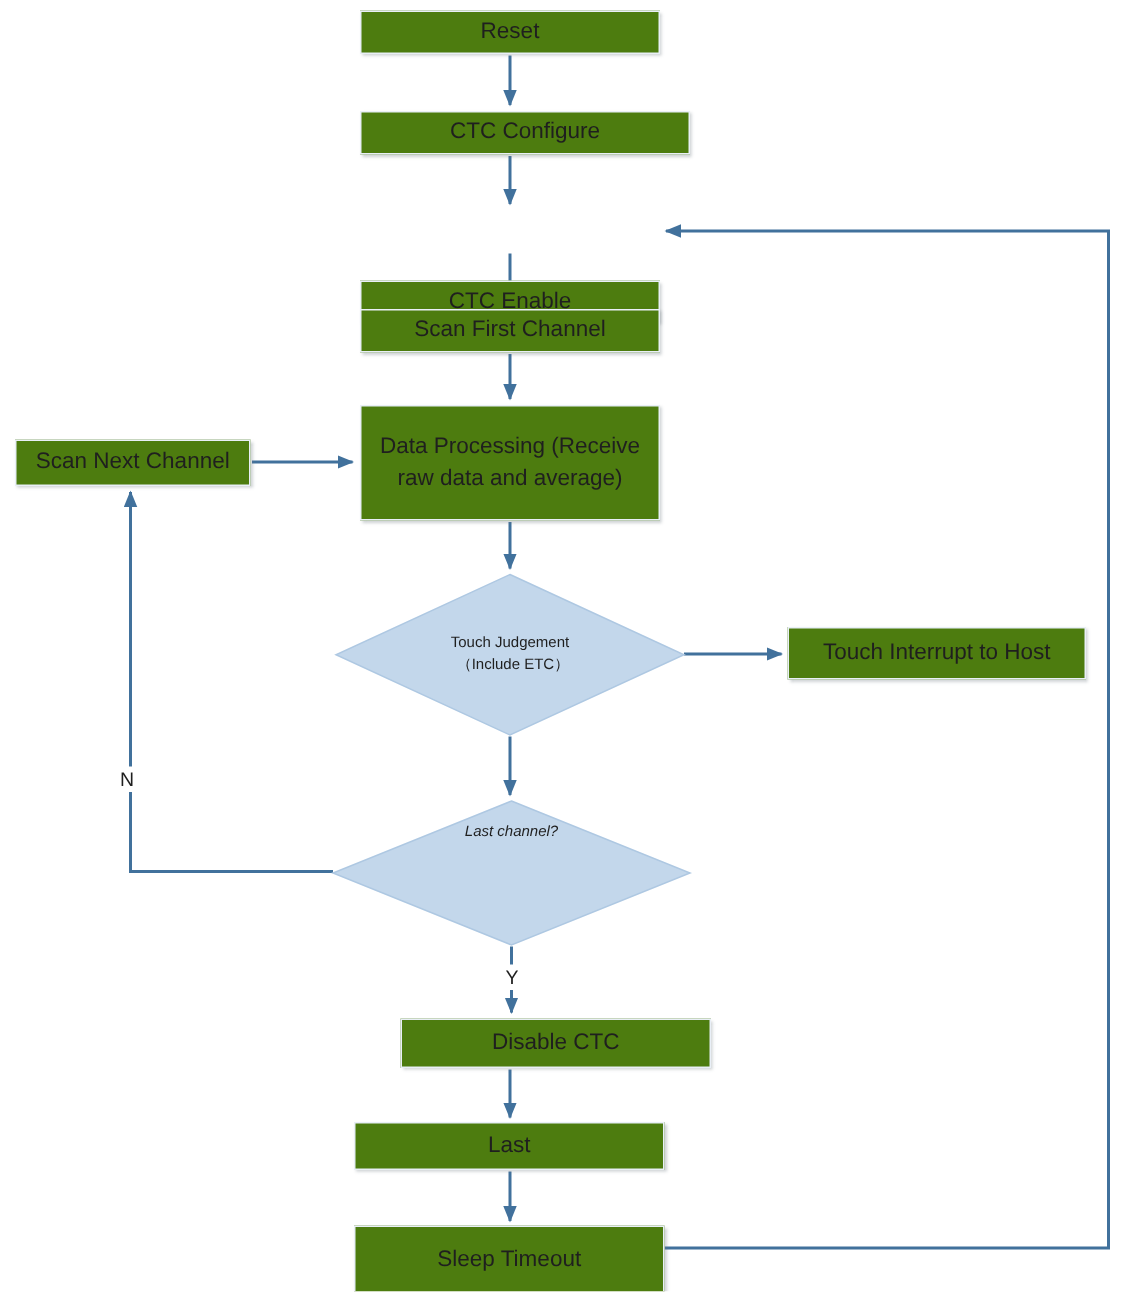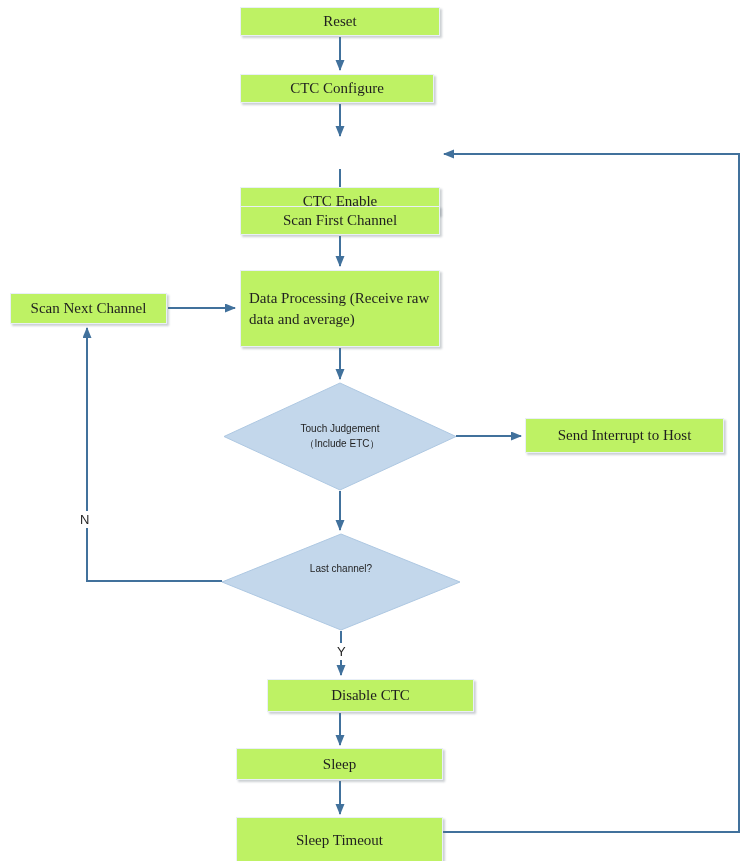--- a/index.html
+++ b/index.html
@@ -28,31 +28,31 @@
     stroke: #41719c;
     stroke-width: 2;
   }
   .diamond {
     fill: #c3d7eb;
     stroke: #aec8e2;
     stroke-width: 1;
   }
   .node {
     position: absolute;
-    background: #bef264;
+    background: #4d7c0f;
     border: 1px solid #e9eff7;
     box-shadow: 1.5px 1.5px 2px rgba(110, 120, 130, 0.35);
     display: flex;
     align-items: center;
     justify-content: center;
+    text-align: center;
     font-size: 15px;
     line-height: 1.35;
     box-sizing: border-box;
     padding: 0 8px;
-    font-family: Liberation Serif, serif;
   }
   .diamond-label {
     position: absolute;
     display: flex;
     align-items: center;
     justify-content: center;
     text-align: right;
     font-size: 10px;
     line-height: 1.5;
     white-space: pre-line;
@@ -93,40 +93,40 @@
     <path class="edge" d="M222 581 H87 V328" marker-end="url(#arrow)"></path>
 
     <path class="edge" d="M443 832 H739 V154 H444" marker-end="url(#arrow)"></path>
 
     <polygon class="diamond" points="340,383 456,436.5 340,490 224,436.5"></polygon>
     <polygon class="diamond" points="341,534 460,582 341,630 222,582"></polygon>
   </svg>
 
   <div class="node" style="left:240px; top:7px; width:200px; height:29px;">Reset</div>
 
-  <div class="node" style="left:240px; top:74px; width:194px; height:29px;">CTC Configure</div>
+  <div class="node" style="left:240px; top:74px; width:220px; height:29px;">CTC Configure</div>
 
   <div class="node" style="left:240px; top:140px; width:200px; height:28px;margin-top:47px;">CTC Enable</div>
 
   <div class="node" style="left:240px; top:270px; width:200px; height:77px;">Data Processing (Receive raw data and average)</div>
 
   <div class="node" style="left:240px; top:206px; width:200px; height:29px;">Scan First Channel</div>
 
   <div class="node" style="left:10px; top:293px; width:157px; height:31px;">Scan Next Channel</div>
 
-  <div class="node" style="left:525px; top:418px; width:199px; height:35px;">Send Interrupt to Host</div>
+  <div class="node" style="left:525px; top:418px; width:199px; height:35px;">Touch Interrupt to Host</div>
 
   <div class="node" style="left:236px; top:679px; width:207px; height:33px;margin-left:31px;">Disable CTC</div>
 
-  <div class="node" style="left:236px; top:748px; width:207px; height:32px;">Sleep</div>
+  <div class="node" style="left:236px; top:748px; width:207px; height:32px;">Last</div>
 
   <div class="node" style="left:236px; top:817px; width:207px; height:47px;">Sleep Timeout</div>
 
   <div class="diamond-label" style="left:230px; top:395px; width:220px; height:82px;">Touch Judgement
 （Include ETC）</div>
 
-  <div class="diamond-label" style="left:241px; top:546px; width:200px; height:44px;">Last channel?</div>
+  <div class="diamond-label" style="left:241px; top:532px; width:200px; height:44px;font-style:italic;">Last channel?</div>
 
   <div class="branch-label" style="left:333px; top:643px;">Y</div>
 
   <div class="branch-label" style="left:76px; top:511px;">N</div>
 
 </div>
 
 </body></html>

